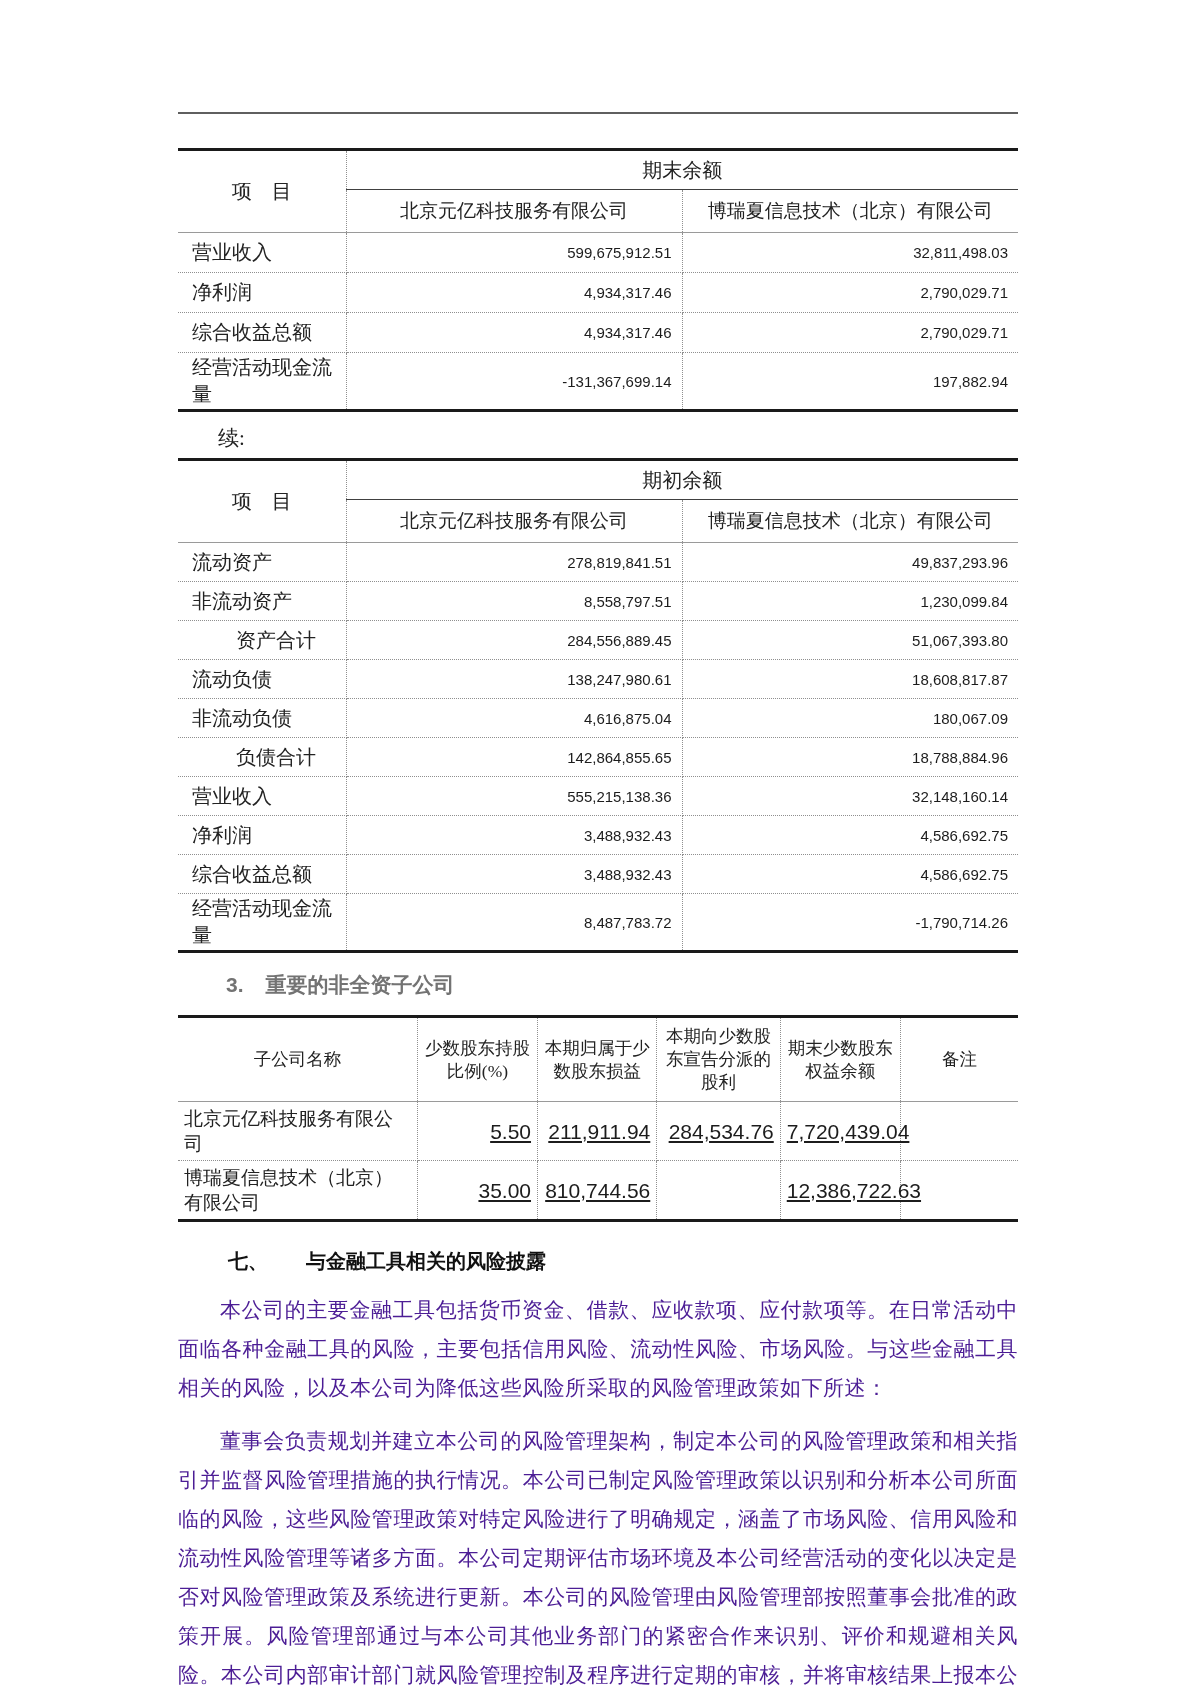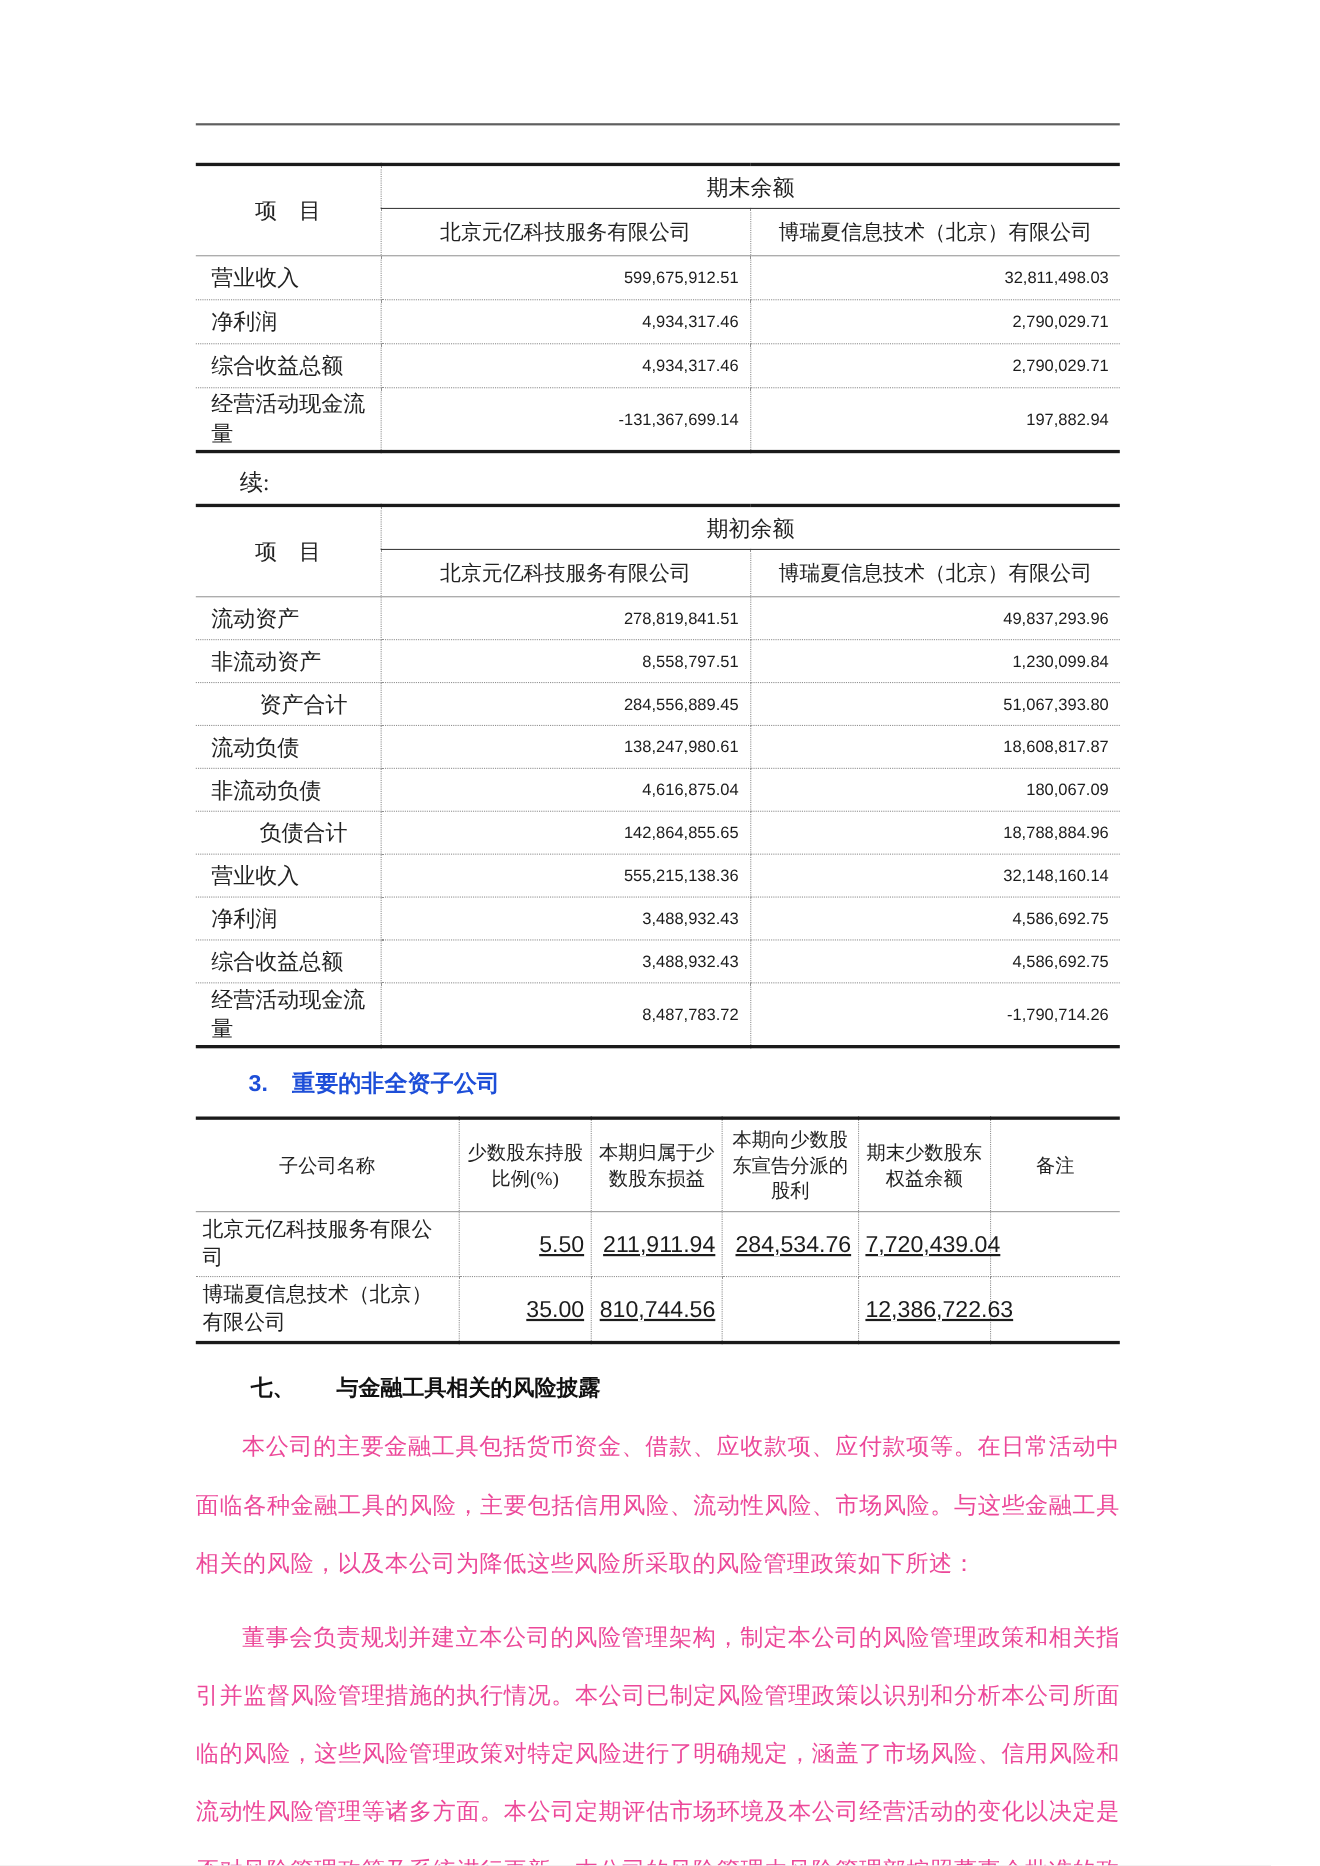--- a/index.html
+++ b/index.html
@@ -74,21 +74,21 @@
     height:26px;
   }
   table.fin-table.second{margin-top:8px;}
   table.fin-table.second tbody td{height:36px;}
 
   
   .h3-heading{
     margin-top:18px;
     padding-left:48px;
     font-family:"Liberation Sans","DejaVu Sans",sans-serif;
-    font-weight:bold;font-size:21px;color:#1d4ed8;
+    font-weight:bold;font-size:21px;color:#737373;
   }
   .h3-heading .no{margin-right:22px;}
   .h7-heading{
     margin-top:26px;
     padding-left:50px;
     font-family:"Liberation Sans","DejaVu Sans",sans-serif;
     font-weight:bold;font-size:20px;color:#111;
   }
   .h7-heading .no{margin-right:38px;}
 
@@ -126,26 +126,25 @@
   table.sub-table td:last-child{border-right:none;}
   table.sub-table tbody tr:last-child td{border-bottom:none;}
   td.co-name{text-align:left;}
   table.sub-table td.num{font-size:21px;text-decoration:underline;}
 
   
   .para{
     margin:0;
     margin-top:14px;
     font-size:21px;
-    line-height:53px;
+    line-height:39px;
     text-align:justify;
     text-indent:42px;
-    color:#ec4899;
+    color:#4c1d95;
     letter-spacing:0.5px;
-    font-family:Liberation Mono, monospace;
   }
   .para.first{margin-top:16px;}
 </style>
 </head>
 <body>
 
 <div class="page">
   <div class="content">
 
     <div class="top-rule"></div>

